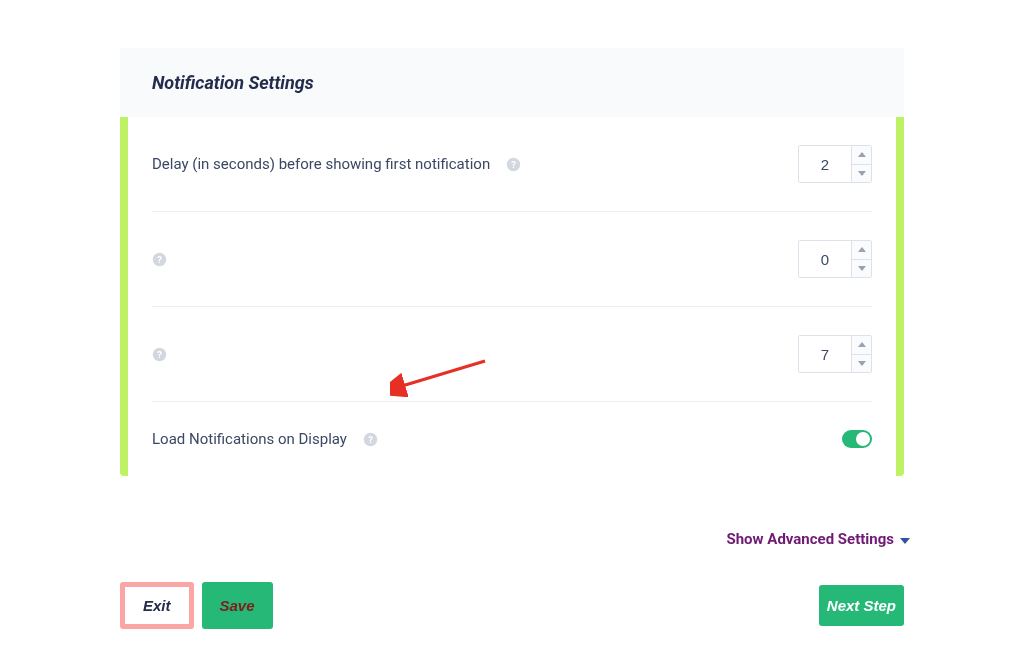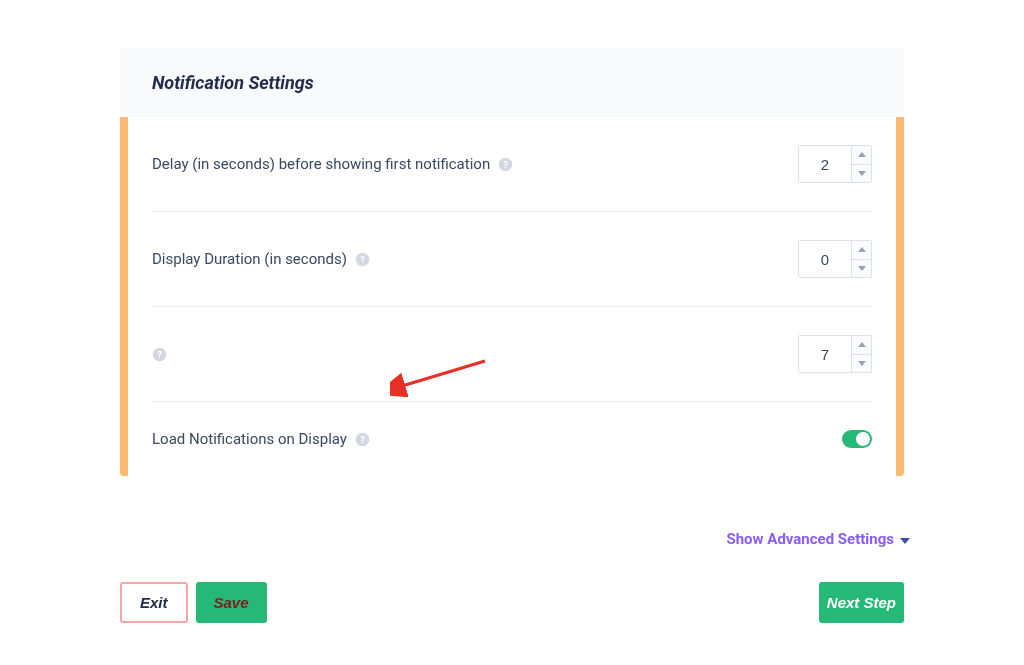--- a/index.html
+++ b/index.html
@@ -12,21 +12,21 @@
       background: #ffffff;
       width: 1024px;
       height: 665px;
       position: relative;
     }
     .container {
       padding: 0 120px;
       position: relative;
     }
     .panel {
-      background: #fdba74;
+      background: #bef264;
       border-radius: 4px;
       margin-top: 48px;
     }
     .panel-header {
       padding: 24px 32px;
       background: #f9fafc;
     }
     .panel-title {
       font-style: italic;
       font-weight: 700;
@@ -44,21 +44,21 @@
       justify-content: space-between;
       padding: 28px 0;
       border-bottom: 1px solid #ecedf0;
     }
     .setting-row:last-child {
       border-bottom: none;
     }
     .setting-label {
       display: flex;
       align-items: center;
-      gap: 8px;
+      gap: 16px;
       color: #3b4863;
       font-size: 15px;
     }
     .help-icon {
       display: inline-flex;
       width: 15px;
       height: 15px;
       color: #d3d7e0;
     }
     .help-icon svg {
@@ -121,21 +121,21 @@
       top: 2px;
       right: 2px;
     }
     .advanced-link {
       display: flex;
       justify-content: flex-end;
       margin-top: 54px;
       margin-right: -6px;
     }
     .advanced-link-text {
-      color: #8b5cf6;
+      color: #701a75;
       font-weight: 700;
       font-size: 15px;
       cursor: pointer;
       display: inline-flex;
       align-items: center;
       gap: 6px;
     }
     .caret-down svg {
       width: 10px;
       height: 6px;
@@ -157,21 +157,21 @@
       border-radius: 3px;
       font-style: italic;
       font-weight: 700;
       font-size: 15px;
       cursor: pointer;
       border: none;
       text-align: center;
     }
     .btn-exit {
       background: #fff;
-      border: 2px solid #fca5a5;
+      border: 5px solid #fca5a5;
       color: #232d4b;
     }
     .btn-save {
       background: #25b877;
       color: #7f1d1d;
     }
     .btn-next {
       background: #25b877;
       color: #fff;
       padding: 12px 8px;
@@ -219,21 +219,20 @@
               <svg viewBox="0 0 8 5">
                   <path d="M0 0 L4 5 L8 0 Z"></path>
                 </svg>
             </div>
           </div>
         </div>
       </div>
 
       <div class="setting-row">
         <div class="setting-label">
-          <span>Display Duration (in seconds)</span>
           <span class="help-icon">
             <svg viewBox="0 0 16 16">
                 <circle cx="8" cy="8" r="7.2" fill="currentColor"></circle>
                 <text x="8" y="12" text-anchor="middle" font-size="10" fill="#fff" font-weight="bold">?</text>
               </svg>
           </span>
         </div>
         <div class="number-input-wrap">
           <input class="number-input" value="0" style="">
           <div class="steppers">

